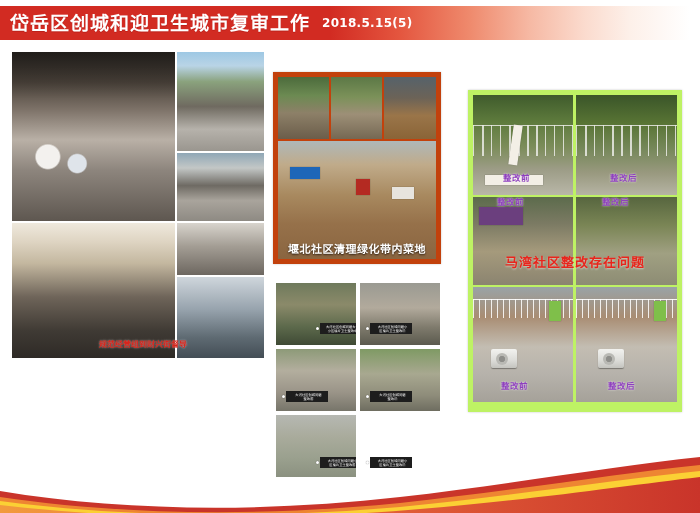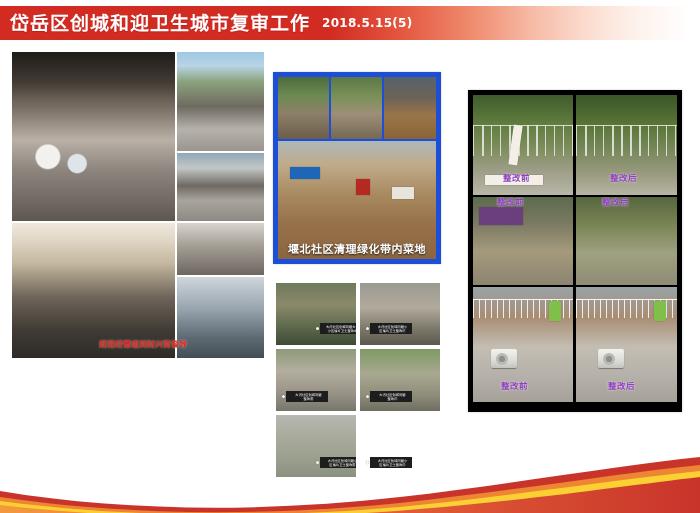--- a/index.html
+++ b/index.html
@@ -91,21 +91,21 @@
     background:linear-gradient(180deg,#d8d4cd 0%,#a39d94 45%,#6d6760 100%);
   }
   .p-shop3{
     left:165px;top:225px;width:87px;height:81px;
     background:linear-gradient(180deg,#cfd6dc 0%,#97a3ad 40%,#5e6a72 75%,#434d55 100%);
   }
 
   
   #mid-top{
     position:absolute;left:273px;top:72px;width:168px;height:192px;
-    background:#1d4ed8;box-shadow:0 0 2px rgba(0,0,0,.22);
+    background:#c2410c;box-shadow:0 0 2px rgba(0,0,0,.22);
     padding:5px;box-sizing:border-box;
   }
   .mt-a{position:absolute;left:5px;top:5px;width:51px;height:62px;
     background:linear-gradient(180deg,#4c6b3c 0%,#6c8a52 30%,#8d8068 58%,#6b5d4a 100%);}
   .mt-b{position:absolute;left:58px;top:5px;width:51px;height:62px;
     background:linear-gradient(180deg,#5c7846 0%,#7b9159 32%,#9d8f77 60%,#756853 100%);}
   .mt-c{position:absolute;left:111px;top:5px;width:52px;height:62px;
     background:linear-gradient(180deg,#56626a 0%,#6c6357 34%,#9a7549 62%,#8a6437 100%);}
   .mt-big{position:absolute;left:5px;top:69px;width:158px;height:118px;
     background:linear-gradient(180deg,#aeb7b9 0%,#c0ab8a 20%,#a8895f 46%,#96714a 70%,#8a6540 100%);}
@@ -116,21 +116,21 @@
   .mg1{left:0;top:0;background:linear-gradient(180deg,#6f7a5c 0%,#8b8a6a 35%,#5d6a4c 70%,#3f4a35 100%);}
   .mg2{left:84px;top:0;background:linear-gradient(180deg,#9a9a92 0%,#b2aa9c 40%,#7e7a6c 72%,#5b5a4e 100%);}
   .mg3{left:0;top:66px;background:linear-gradient(180deg,#8d9a78 0%,#b3ae9e 35%,#9a9488 70%,#77756a 100%);}
   .mg4{left:84px;top:66px;background:linear-gradient(180deg,#7f9a64 0%,#a8a890 40%,#8e8c7a 75%,#6e6d60 100%);}
   .mg5{left:0;top:132px;background:linear-gradient(180deg,#b6b8b2 0%,#a9ab9c 35%,#9aa08e 70%,#8b9180 100%);}
   .mg6{left:84px;top:132px;background:linear-gradient(180deg,#5b5f62 0%,#8b8madd 0%,#8f8c85 40%,#b3aea4 75%,#a09a90 100%);}
 
   
   #right-panel{
     position:absolute;left:468px;top:90px;width:214px;height:322px;
-    background:#000000;box-shadow:0 0 2px rgba(0,0,0,.22);
+    background:#bef264;box-shadow:0 0 2px rgba(0,0,0,.22);
     padding:5px;box-sizing:border-box;
   }
   .rp{position:absolute;overflow:hidden;}
   .rp1{left:5px;top:5px;width:100px;height:100px;
     background:linear-gradient(180deg,#3f5b2c 0%,#5d7a3c 26%,#7c8d5a 52%,#9c9c86 74%,#b9b7a8 100%);}
   .rp2{left:108px;top:5px;width:101px;height:100px;
     background:linear-gradient(180deg,#3a5529 0%,#587434 28%,#76885a 54%,#99997f 78%,#b6b4a4 100%);}
   .rp3{left:5px;top:107px;width:100px;height:88px;
     background:linear-gradient(180deg,#5c6b4c 0%,#7b7a63 30%,#a59a7c 62%,#8b8470 100%);}
   .rp4{left:108px;top:107px;width:101px;height:88px;
@@ -259,20 +259,21 @@
     <div class="cap-purple" style="left:28px;top:92px;">整改前</div>
   </div>
 
   <div class="rp rp6">
     <div class="railing" style="top:12px;"></div>
     <div class="sign-g" style="left:78px;top:14px;width:12px;height:20px;"></div>
     <div class="ac" style="left:22px;top:62px;"></div>
     <div class="cap-purple" style="left:32px;top:92px;">整改后</div>
   </div>
 
+  <div class="cap-red" style="top:162px;">马湾社区整改存在问题</div>
 </div>
 
 <div id="footer">
   <svg viewBox="0 0 700 56" preserveAspectRatio="none">
     <path d="M0,34 C120,54 260,56 400,40 C520,26 620,8 700,0 L700,56 L0,56 Z" fill="#c9342a"></path>
     <path d="M0,40 C120,58 260,60 400,46 C520,33 620,16 700,8 L700,56 L0,56 Z" fill="#f08a33" opacity="0.95"></path>
     <path d="M0,44 C120,60 260,62 400,50 C520,38 620,22 700,14 L700,22 C620,30 520,46 400,58 C260,70 120,68 0,52 Z" fill="#fbd034"></path>
     <path d="M0,48 C140,64 280,64 420,52 C540,42 630,28 700,20 L700,56 L0,56 Z" fill="url(#fgrad)"></path>
     <defs>
       <linearGradient id="fgrad" x1="0" y1="0" x2="1" y2="0">

